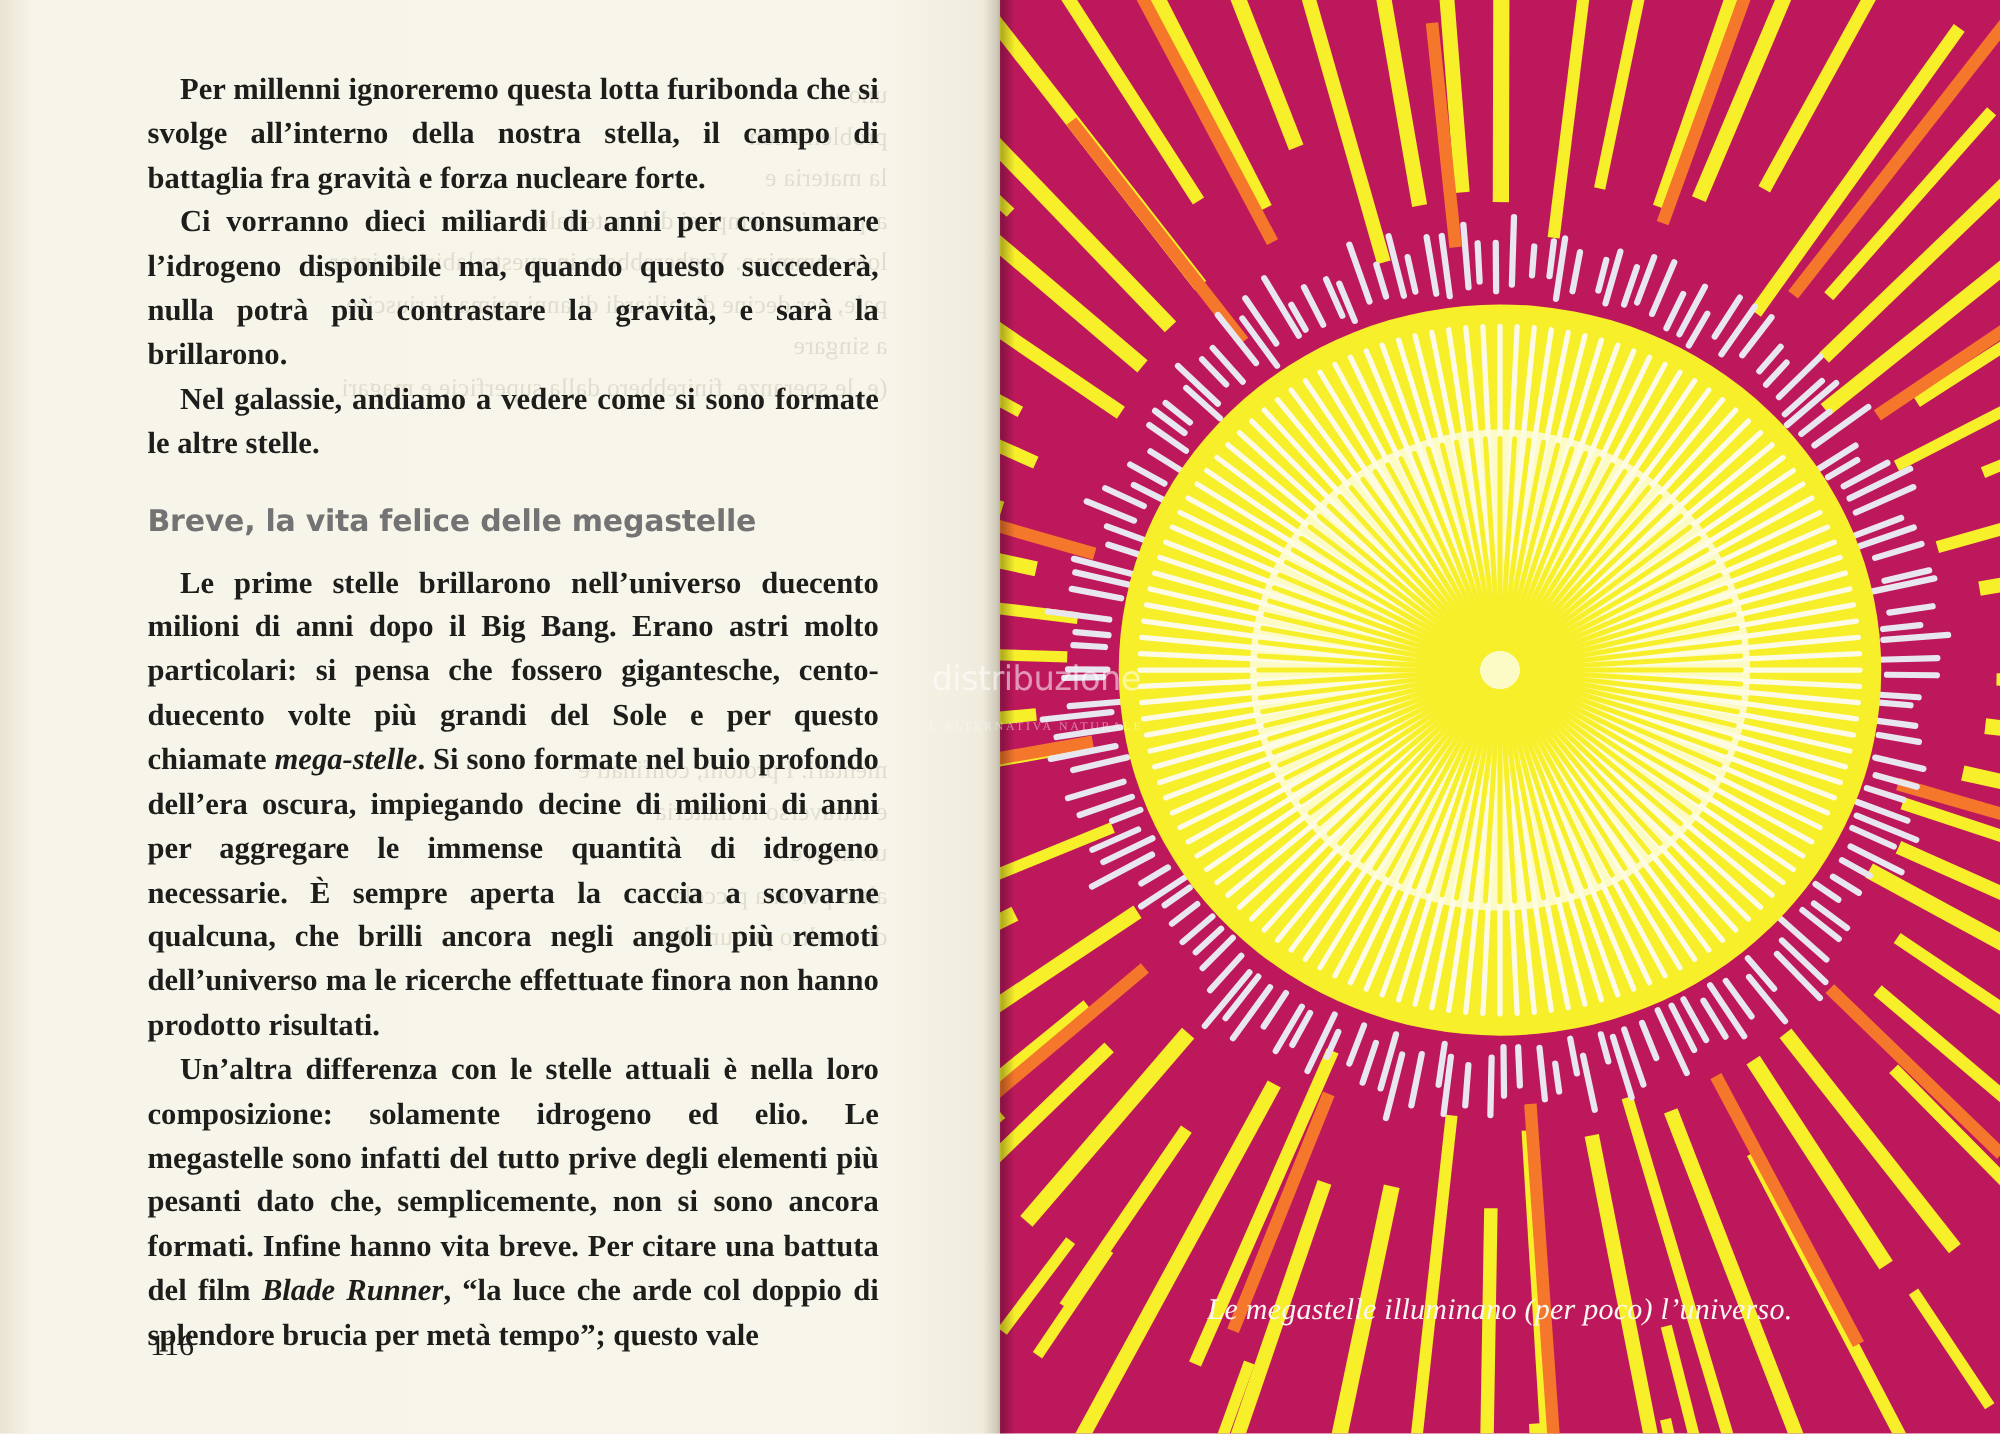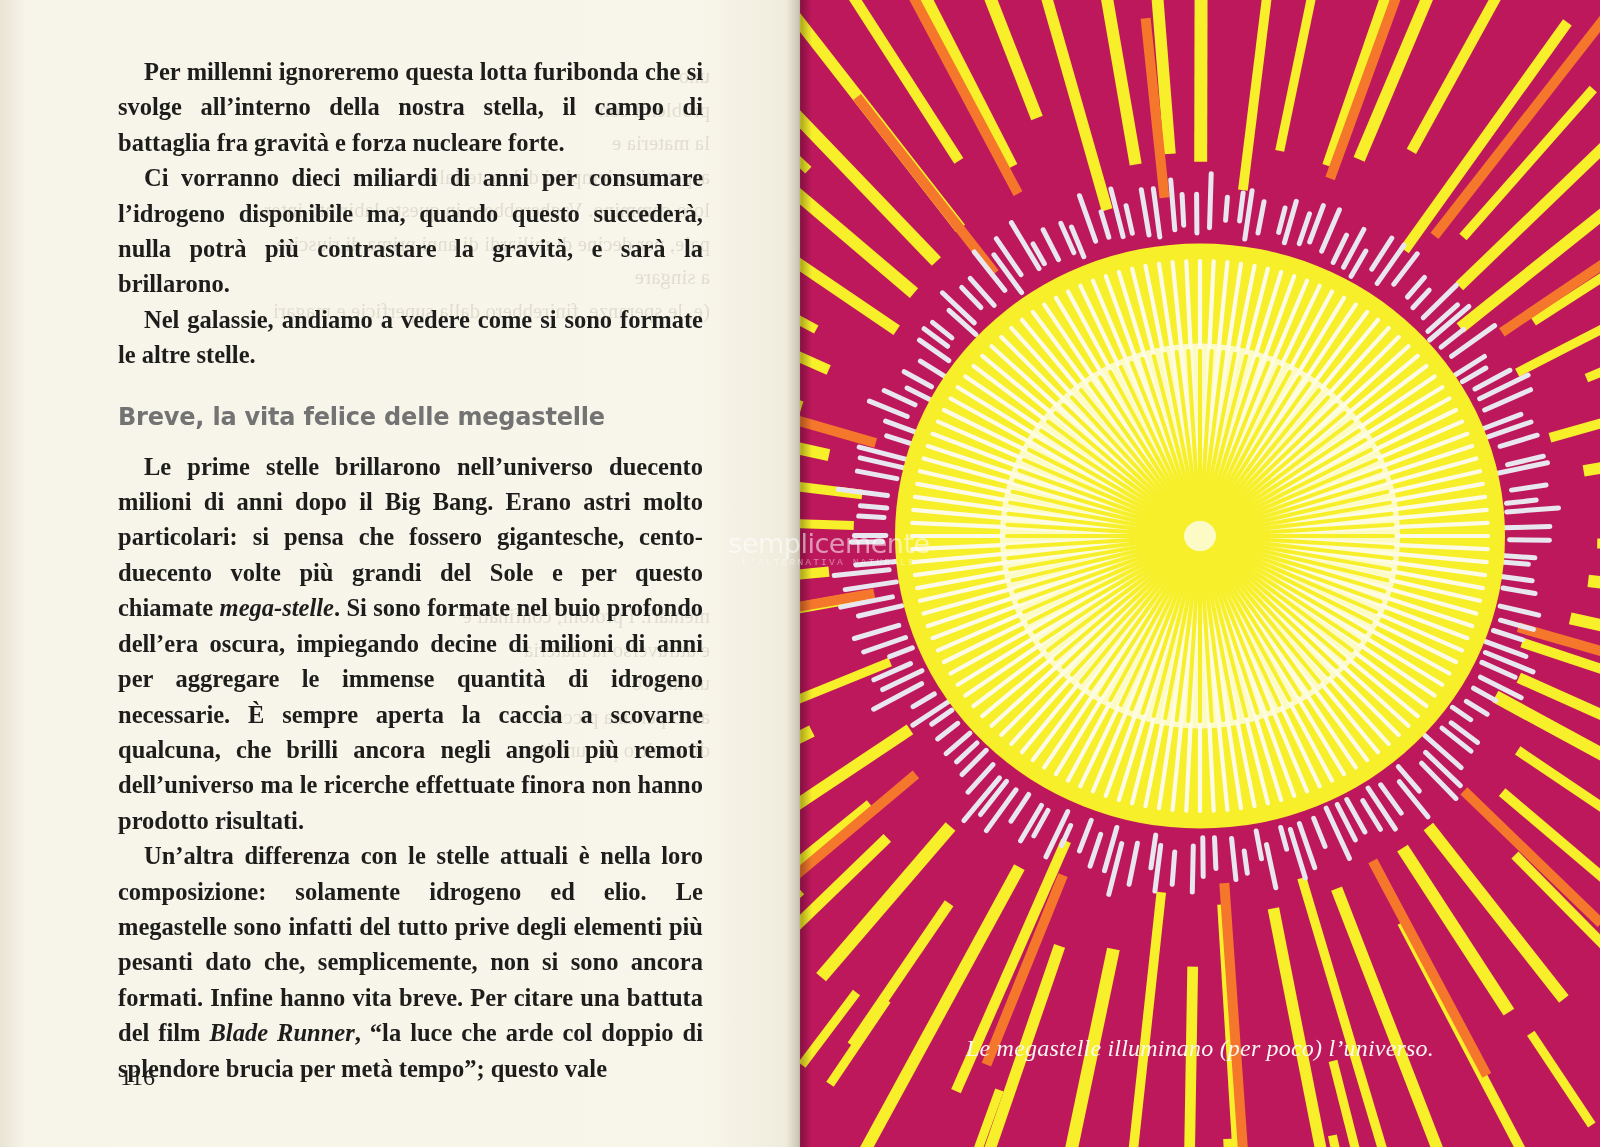--- a/index.html
+++ b/index.html
@@ -139,25 +139,25 @@
     z-index: 40;
   }
   #wm-main {
     font-family: "DejaVu Sans", sans-serif;
     font-size: 27px;
     color: rgba(255,255,255,0.55);
     letter-spacing: -0.5px;
     line-height: 1;
   }
   #wm-sub {
-    font-family: Liberation Mono, monospace;
+    font-family: Liberation Serif, serif;
     font-size: 9.5px;
     letter-spacing: 2.2px;
     color: rgba(255,255,255,0.45);
-    margin-top: 0;
+    margin-top: 20px;
   }
   
   #spine {
     position: absolute;
     left: 786px; top: 0;
     width: 26px; height: 1147px;
     background: linear-gradient(to right, rgba(90,80,60,0) 0%, rgba(90,80,60,.22) 45%, rgba(0,0,0,.28) 60%, rgba(0,0,0,0) 100%);
     z-index: 30;
     pointer-events: none;
   }
@@ -702,17 +702,17 @@
           <line x1="348.0" y1="329.0" x2="522.6" y2="318.8" stroke="#f7ef2a" stroke-width="4" stroke-linecap="round"></line>
         </svg>
     </div>
 
     <div id="caption">Le megastelle illuminano (per poco) l’universo.</div>
   </div>
 
   <div id="spine"></div>
 
   <div id="watermark">
-    <div id="wm-main">semplicemente</div>
+    <div id="wm-main">distribuzione</div>
     <div id="wm-sub">L'ALTERNATIVA NATURALE</div>
   </div>
 
 </div>
 
 </body></html>

